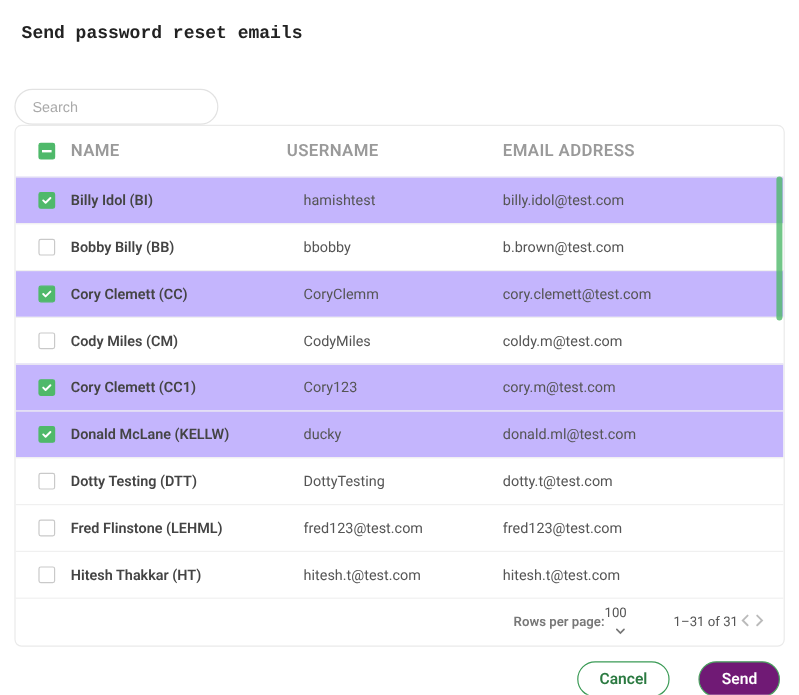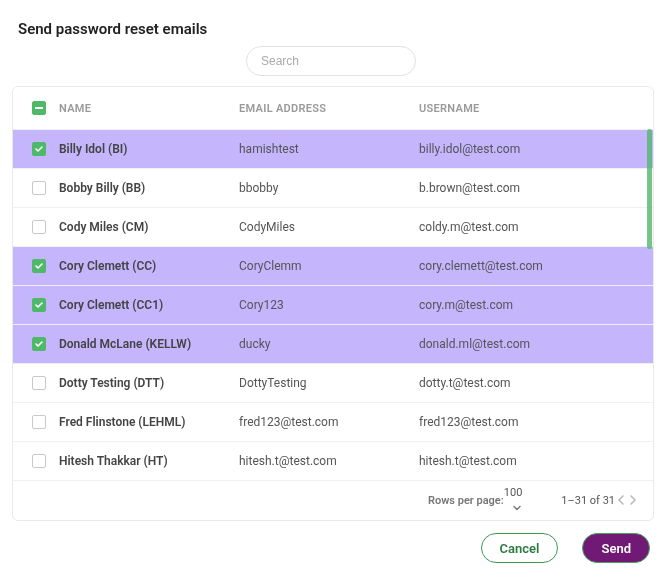--- a/index.html
+++ b/index.html
@@ -9,27 +9,27 @@
     color: #333;
     background: #fff;
     width: 666px;
     height: 579px;
     padding: 20px 12px 12px 12px;
   }
   .page-title {
     font-size: 15px;
     font-weight: 600;
     color: #222;
-    margin-bottom: 8px;
+    margin-bottom: 37px;
     margin-left: 6px;
+    font-family: Liberation Mono, monospace;
   }
   .search-row {
     display: flex;
-    justify-content: center;
-    margin-bottom: 10px;
+    justify-content: flex-start;
     padding-right: 4px;
   }
   .search-input {
     width: 170px;
     height: 30px;
     border: 1px solid #e2e2e2;
     border-radius: 15px;
     padding: 0 14px;
     font-size: 12px;
     color: #555;
@@ -43,21 +43,21 @@
     position: relative;
   }
   .thead, .row {
     display: grid;
     grid-template-columns: 40px 180px 180px 1fr;
     align-items: center;
     padding: 0 6px;
   }
   .thead {
     height: 42px;
-    font-size: 11px;
+    font-size: 14px;
     letter-spacing: 0.3px;
     color: #9a9a9a;
     font-weight: 600;
   }
   .thead .col-label { text-transform: uppercase; }
   .tbody-wrapper {
     position: relative;
   }
   .tbody {
     max-height: 355px;
@@ -66,21 +66,21 @@
   .row {
     height: 39px;
     border-top: 1px solid #f0f0f0;
     font-size: 12px;
     color: #333;
   }
   .row.selected {
     background: #c4b5fd;
   }
   .row .name { font-weight: 600; color: #444; }
-  .row .uname { color: #555; }
+  .row .uname { color: #555; margin-left: 14px; }
   .row .email { color: #555; }
   .chk-cell {
     display: flex;
     justify-content: center;
     align-items: center;
   }
   .checkbox {
     width: 14px;
     height: 14px;
     border: 1.5px solid #c9c9c9;
@@ -185,22 +185,22 @@
 
 <div class="panel">
 
   <div class="thead">
     <div class="chk-cell">
       <div class="checkbox indeterminate">
         <span class="dash"></span>
       </div>
     </div>
     <div class="col-label">NAME</div>
+    <div class="col-label">USERNAME</div>
     <div class="col-label">EMAIL ADDRESS</div>
-    <div class="col-label">USERNAME</div>
   </div>
 
   <div class="tbody-wrapper">
     <div class="tbody" id="tbody">
         <div class="row selected">
           <div class="chk-cell">
             <div class="checkbox checked">
               <svg width="10" height="10" viewBox="0 0 10 10">
                 <path d="M2 5 L4 7 L8 3" stroke="#fff" stroke-width="1.6" fill="none" stroke-linecap="round" stroke-linejoin="round"></path>
               </svg>
@@ -211,39 +211,39 @@
           <div class="email">billy.idol@test.com</div>
         </div>
         <div class="row">
           <div class="chk-cell">
             <div class="checkbox"></div>
           </div>
           <div class="name">Bobby Billy (BB)</div>
           <div class="uname">bbobby</div>
           <div class="email">b.brown@test.com</div>
         </div>
-        <div class="row">
-          <div class="chk-cell">
-            <div class="checkbox"></div>
-          </div>
-          <div class="name">Cody Miles (CM)</div>
-          <div class="uname">CodyMiles</div>
-          <div class="email">coldy.m@test.com</div>
-        </div>
         <div class="row selected">
           <div class="chk-cell">
             <div class="checkbox checked">
               <svg width="10" height="10" viewBox="0 0 10 10">
                 <path d="M2 5 L4 7 L8 3" stroke="#fff" stroke-width="1.6" fill="none" stroke-linecap="round" stroke-linejoin="round"></path>
               </svg>
             </div>
           </div>
           <div class="name">Cory Clemett (CC)</div>
           <div class="uname">CoryClemm</div>
           <div class="email">cory.clemett@test.com</div>
+        </div>
+        <div class="row">
+          <div class="chk-cell">
+            <div class="checkbox"></div>
+          </div>
+          <div class="name">Cody Miles (CM)</div>
+          <div class="uname">CodyMiles</div>
+          <div class="email">coldy.m@test.com</div>
         </div>
         <div class="row selected">
           <div class="chk-cell">
             <div class="checkbox checked">
               <svg width="10" height="10" viewBox="0 0 10 10">
                 <path d="M2 5 L4 7 L8 3" stroke="#fff" stroke-width="1.6" fill="none" stroke-linecap="round" stroke-linejoin="round"></path>
               </svg>
             </div>
           </div>
           <div class="name">Cory Clemett (CC1)</div>

